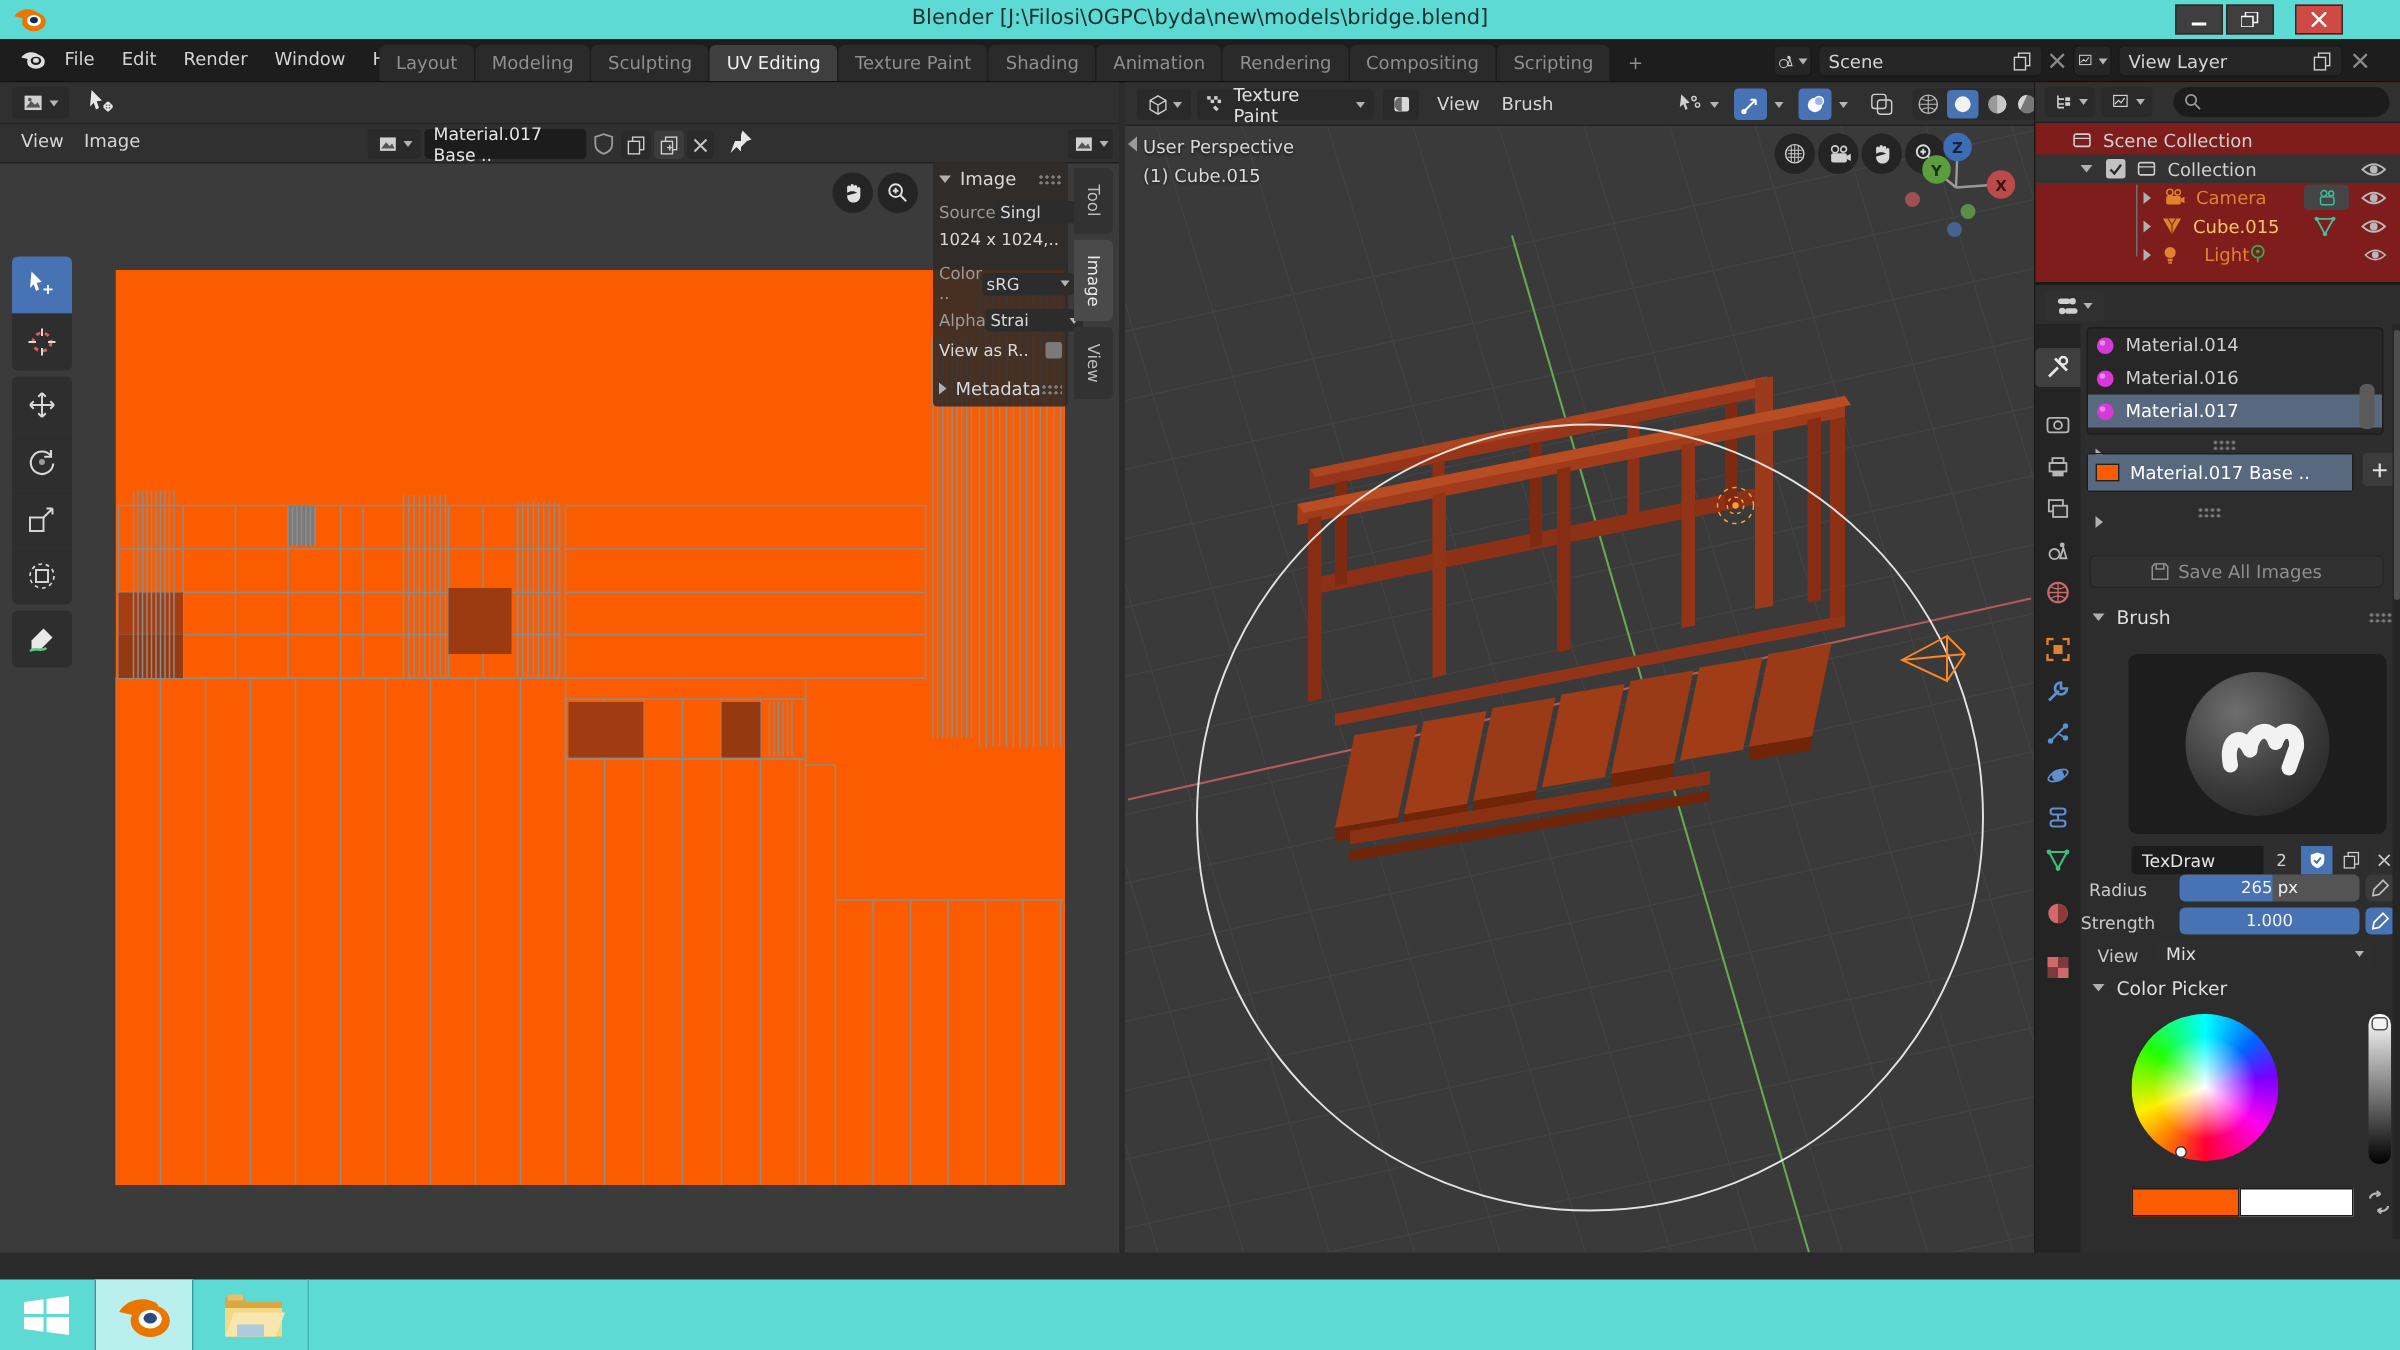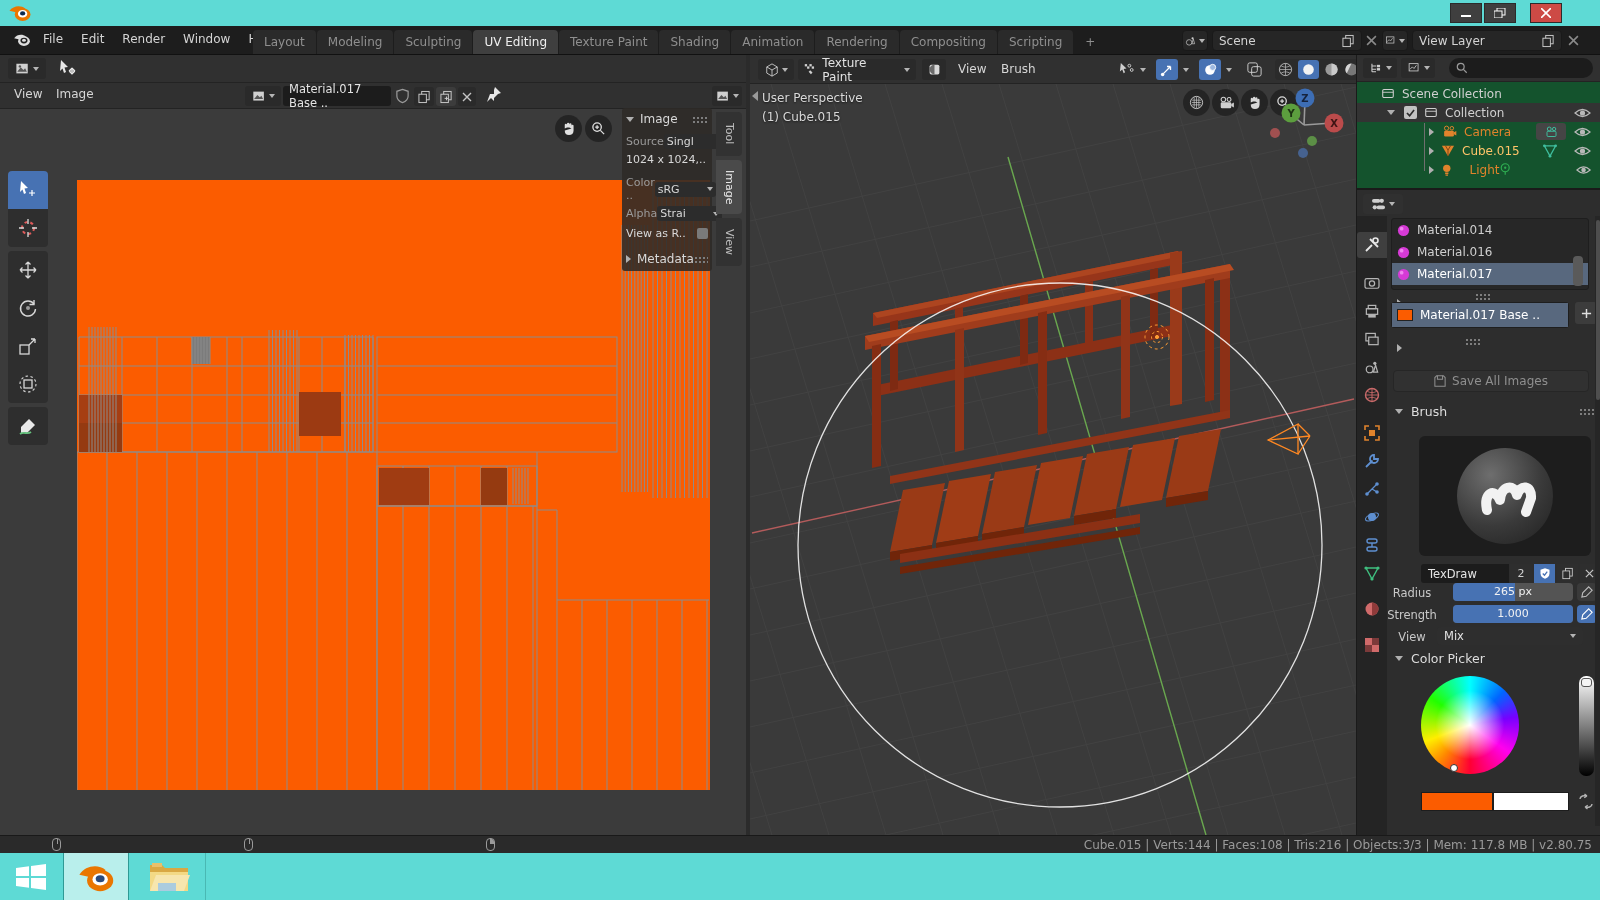--- a/index.html
+++ b/index.html
@@ -36,21 +36,21 @@
   #img-panel{left:622px;top:53px;width:90px;background:rgba(46,42,39,.88);color:#d8d8d8;font-size:11px;border-radius:3px;}
   .ip-row{display:flex;align-items:center;justify-content:space-between;padding:2px 4px;}
   .ip-drop{background:#2c2c2c;border-radius:3px;padding:1px 3px;display:inline-flex;align-items:center;color:#d8d8d8;gap:24px;}
   .vtab{position:absolute;left:716px;width:26px;background:#323232;color:#bdbdbd;font-size:11px;writing-mode:vertical-rl;display:flex;align-items:center;justify-content:center;border-radius:0 4px 4px 0;}
   .vtab.active{background:#4a4a4a;color:#e8e8e8;}
   
   #vp-region{left:750px;top:55px;width:606px;height:780px;background:#3a3a3a;overflow:hidden;}
   .vp-float{color:#d9d9d9;font-size:12px;text-shadow:0 1px 2px rgba(0,0,0,.6);}
   .toggle-blue{background:#4772b3;border-radius:3px;}
   
-  #outliner{left:1356px;top:55px;width:244px;height:135px;background:#14532d;border-left:1px solid #1a1a1a;border-bottom:2px solid #1a1a1a;}
+  #outliner{left:1356px;top:55px;width:244px;height:135px;background:#7f1d1d;border-left:1px solid #1a1a1a;border-bottom:2px solid #1a1a1a;}
   .ol-row{position:absolute;left:0;width:244px;height:19px;display:flex;align-items:center;font-size:12px;color:#d0d0d0;}
   
   #props{left:1356px;top:190px;width:244px;height:645px;background:#2d2d2d;border-left:1px solid #1a1a1a;}
   #prop-tabs{position:absolute;left:0;top:26px;width:30px;height:619px;background:#242424;}
   .ptab{position:absolute;left:0;width:30px;height:26px;display:flex;align-items:center;justify-content:center;}
   .ptab.active{background:#3f3f3f;border-radius:3px 0 0 3px;}
   .mat-row{display:flex;align-items:center;height:22px;padding-left:5px;font-size:12px;color:#cfcfcf;}
   .mat-row.sel{background:#58687e;color:#fff;}
   .slider{position:absolute;height:18px;background:#545454;border-radius:4px;overflow:hidden;}
   .slider .fill{position:absolute;left:0;top:0;bottom:0;background:#4772b3;}
@@ -70,20 +70,21 @@
 
 <div id="screen">
 
   <div class="abs" id="titlebar">
     <svg class="abs" style="left:8px;top:1px" width="24" height="24" viewBox="0 0 64 64">
       <path d="M4 26 C14 12 34 10 46 20 L38 34 Z" fill="#ea7600"></path>
       <ellipse cx="39" cy="36" rx="21" ry="17" fill="#ea7600"></ellipse>
       <ellipse cx="39" cy="34" rx="12.5" ry="10" fill="#ffffff"></ellipse>
       <ellipse cx="39" cy="33" rx="7" ry="5.6" fill="#0b2a50"></ellipse>
     </svg>
+    <div class="abs" id="title-text">Blender [J:\Filosi\OGPC\byda\new\models\bridge.blend]</div>
     <div class="abs winbtn" style="right:118px" id="btn-min">
         <svg width="10" height="10">
           <rect x="0" y="7" width="10" height="2" fill="#fff"></rect>
         </svg>
       </div>
     <div class="abs winbtn" style="right:84px" id="btn-max">
         <svg width="12" height="10">
           <rect x="3" y="0" width="8" height="7" fill="none" stroke="#fff"></rect>
           <rect x="0" y="3" width="8" height="7" fill="#3f3f3f" stroke="#fff"></rect>
         </svg>
@@ -991,28 +992,20 @@
     <div class="abs" style="left:64px;top:602px;width:72px;height:19px;background:#fb5c00;border:1px solid #1d1d1d"></div>
     <div class="abs" style="left:136px;top:602px;width:76px;height:19px;background:#ffffff;border:1px solid #1d1d1d"></div>
     <svg class="abs" style="left:220px;top:603px" width="18" height="17" viewBox="0 0 18 17">
         <path d="M3 6 C3 3 7 2 10 3 M10 3 l-2.5 -2 M10 3 l-2.8 1.6 M15 11 C15 14 11 15 8 14 M8 14 l2.5 2 M8 14 l2.8 -1.6" stroke="#b5b5b5" stroke-width="1.4" fill="none"></path>
       </svg>
     <div class="abs" style="left:238px;top:26px;width:6px;height:610px;background:#262626">
         <div class="abs" style="left:1px;top:4px;width:4px;height:180px;background:#4e4e4e;border-radius:2px"></div>
       </div>
   </div>
 
-  <div class="abs" id="statusbar">
-    <div class="mouse-ic" style="left:52px"></div>
-    <div class="mouse-ic" style="left:244px"></div>
-    <div class="mouse-ic" style="left:486px">
-        <div style="position:absolute;right:0;top:0;width:4px;height:5px;background:#9a9a9a;border-radius:0 3px 0 0"></div>
-      </div>
-    <div class="abs txt dim" style="right:8px;top:2px;font-size:12px">Cube.015 | Verts:144 | Faces:108 | Tris:216 | Objects:3/3 | Mem: 117.8 MB | v2.80.75</div>
-  </div>
 
   <div class="abs" id="taskbar">
     <div class="tb-btn" style="left:0;width:62px">
       <svg width="30" height="26" viewBox="0 0 30 26">
         <polygon points="0,4 13,2.2 13,12 0,12" fill="#fff"></polygon>
           <polygon points="15,2 30,0 30,12 15,12" fill="#fff"></polygon>
         <polygon points="0,14 13,14 13,23.8 0,22" fill="#fff"></polygon>
           <polygon points="15,14 30,14 30,26 15,24" fill="#fff"></polygon>
       </svg>
     </div>

